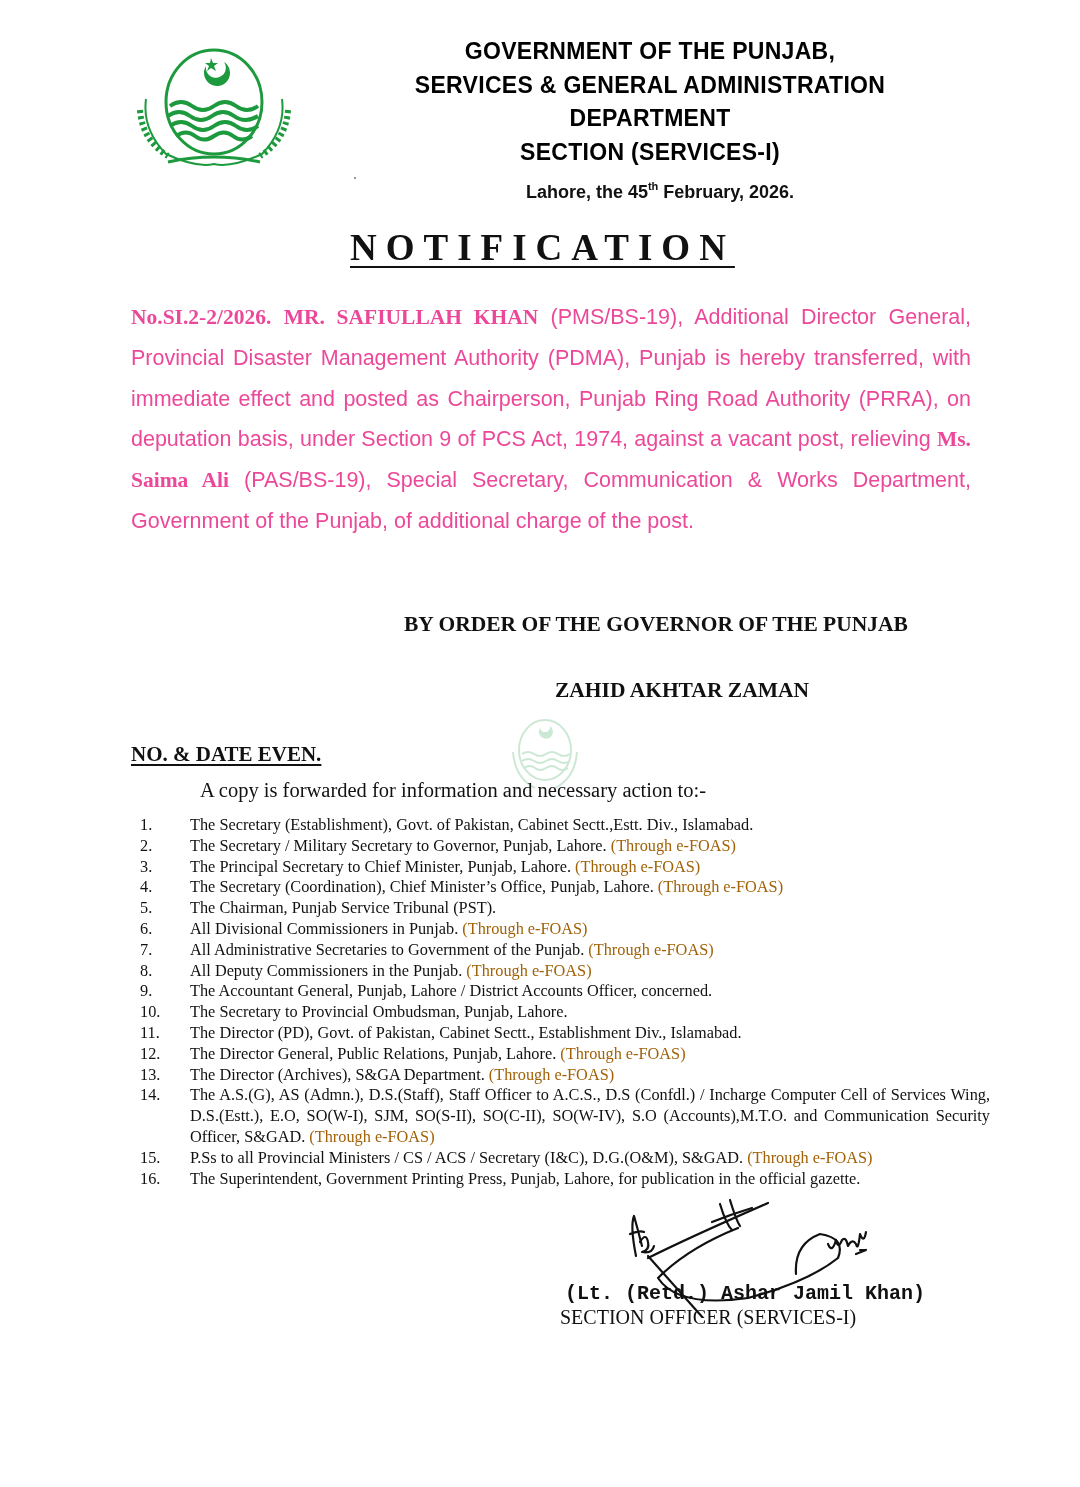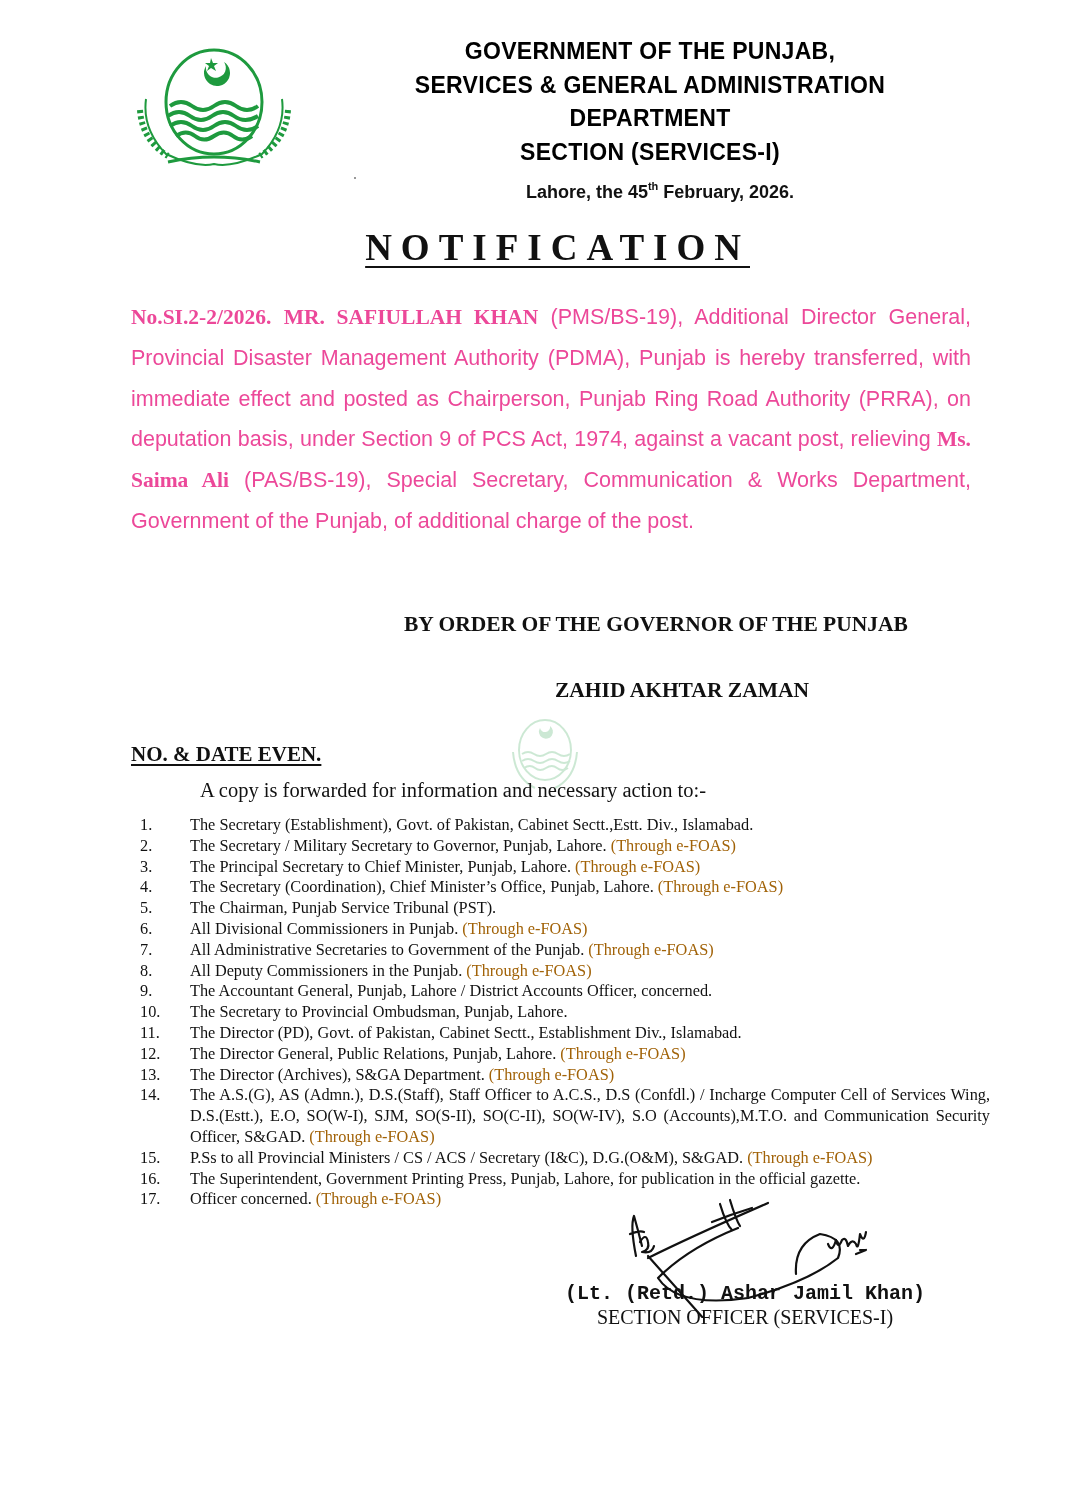--- a/index.html
+++ b/index.html
@@ -4,21 +4,21 @@
 <style>
   html, body { margin:0; padding:0; background:#ffffff; }
   body { width:1080px; height:1487px; position:relative; overflow:hidden; color:#111; }
   .logo { position:absolute; left:128px; top:44px; width:172px; height:128px; }
   .hdr { position:absolute; left:370px; width:560px; text-align:center;
          font-family:"Liberation Sans", sans-serif; font-weight:bold; font-size:23px; letter-spacing:0.3px; color:#000; }
   .hdr-line { position:absolute; left:0; width:100%; white-space:nowrap; }
   .date { position:absolute; left:480px; top:182px; width:360px; text-align:center;
           font-family:"Liberation Sans", sans-serif; font-weight:bold; font-size:18px; }
   .date sup { font-size:11px; vertical-align:top; position:relative; top:-2px; }
-  .notif { position:absolute; left:350px; top:226px; width:400px; text-align:right;
+  .notif { position:absolute; left:350px; top:226px; width:400px; text-align:left;
            font-family:"Liberation Serif", serif; font-weight:bold; font-size:37px; letter-spacing:9px;
            text-decoration:underline; text-decoration-thickness:2px; text-underline-offset:6px; }
   .body-para { position:absolute; left:131px; top:297px; width:840px;
                font-family:"Liberation Sans", sans-serif; font-size:21.5px; line-height:40.8px;
                text-align:justify; color:#ec4899; }
   .body-para .serif-bold { font-family:"Liberation Serif", serif; font-weight:bold; }
   .order { position:absolute; left:404px; top:612px; font-family:"Liberation Serif", serif;
            font-weight:bold; font-size:21.5px; white-space:nowrap; }
   .cs-name { position:absolute; left:540px; top:676px; width:284px; text-align:center;
              font-family:"Liberation Serif", serif; font-weight:bold; font-size:21.5px; line-height:28px; }
@@ -28,21 +28,21 @@
   .copy { position:absolute; left:200px; top:779px; font-family:"Liberation Serif", serif; font-size:20.5px; }
   .dist { position:absolute; left:140px; top:815px; width:860px; font-family:"Liberation Serif", serif;
           font-size:16.3px; line-height:20.8px; }
   .dist-item { display:flex; }
   .dist-num { width:50px; flex:none; }
   .dist-text { width:800px; }
   .via { color:#a16207; }
   .sig { position:absolute; left:600px; top:1198px; width:300px; height:120px; }
   .so-name { position:absolute; left:560px; top:1282px; width:370px; text-align:center;
              font-family:Liberation Mono, monospace; font-weight:bold; font-size:20px; }
-  .so-title { position:absolute; left:560px; top:1306px; width:370px; text-align:center;
+  .so-title { position:absolute; left:560px; top:1306px; width:370px; text-align:left;
               font-family:"Liberation Serif", serif; font-size:20px; }
   .dot { position:absolute; left:354px; top:177px; width:2px; height:2px; background:#999; }
 </style>
 </head>
 <body>
 
 <svg class="logo" viewBox="0 0 172 128">
   <g fill="none" stroke="#1e9a3e">
     <ellipse cx="86" cy="58" rx="48" ry="52" stroke-width="3"></ellipse>
     <path d="M42 62 q11 -8 22 0 t22 0 t22 0 t22 0" stroke-width="4"></path>
@@ -151,24 +151,20 @@
       <span class="dist-text" style="text-align:justify;"><span>The A.S.(G), AS (Admn.), D.S.(Staff), Staff Officer to A.C.S., D.S (Confdl.) / Incharge Computer Cell of Services Wing, D.S.(Estt.), E.O, SO(W-I), SJM, SO(S-II), SO(C-II), SO(W-IV), S.O (Accounts),M.T.O. and Communication Security Officer, S&amp;GAD. </span><span class="via">(Through e-FOAS)</span></span>
     </div>
   <div class="dist-item">
       <span class="dist-num">15.</span>
       <span class="dist-text"><span>P.Ss to all Provincial Ministers / CS / ACS / Secretary (I&amp;C), D.G.(O&amp;M), S&amp;GAD. </span><span class="via">(Through e-FOAS)</span></span>
     </div>
   <div class="dist-item">
       <span class="dist-num">16.</span>
       <span class="dist-text"><span>The Superintendent, Government Printing Press, Punjab, Lahore, for publication in the official gazette.</span><span class="via"></span></span>
     </div>
-  <div class="dist-item">
-      <span class="dist-num">17.</span>
-      <span class="dist-text"><span>Officer concerned. </span><span class="via">(Through e-FOAS)</span></span>
-    </div>
 </div>
 
 <svg class="sig" viewBox="0 0 300 120">
   <g fill="none" stroke="#111" stroke-width="2.2" stroke-linecap="round" stroke-linejoin="round">
     <path d="M36 58 q-6 -30 -2 -40 q4 14 8 30 M30 36 q10 -4 14 -2"></path>
     <path d="M40 44 q6 -10 8 0 q2 8 -6 10 q10 2 12 -6"></path>
     <path d="M48 60 q40 -20 120 -55"></path>
     <path d="M120 6 q6 20 12 26 M130 2 q6 20 10 26 M112 24 q20 -8 40 -14"></path>
     <path d="M138 30 q-50 20 -80 50 q20 30 90 20 q60 -16 90 -40 q8 -20 -18 -24 q-26 10 -24 40"></path>
     <path d="M228 46 q4 10 8 -4 q2 10 6 0 q4 -4 6 6 q4 -8 8 -2 q2 8 4 -10 q4 10 6 -2"></path>

